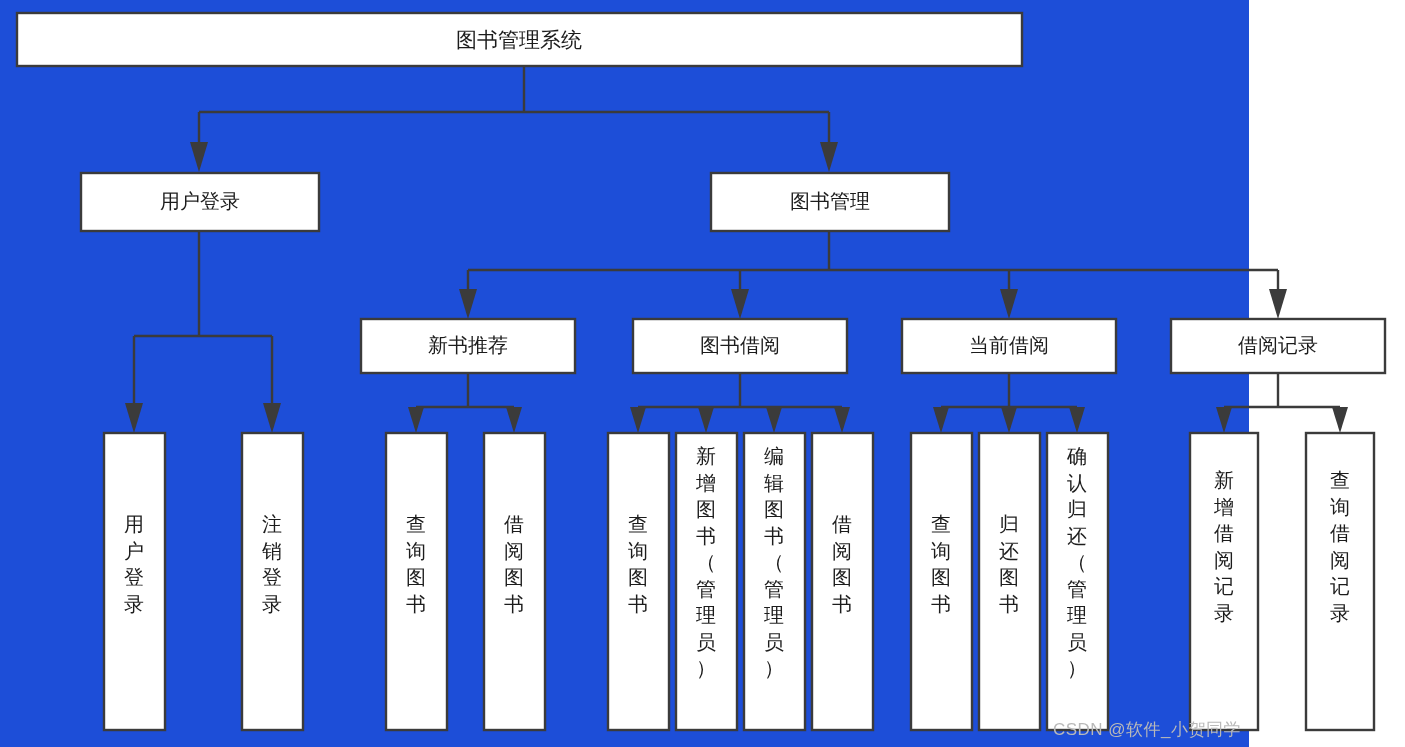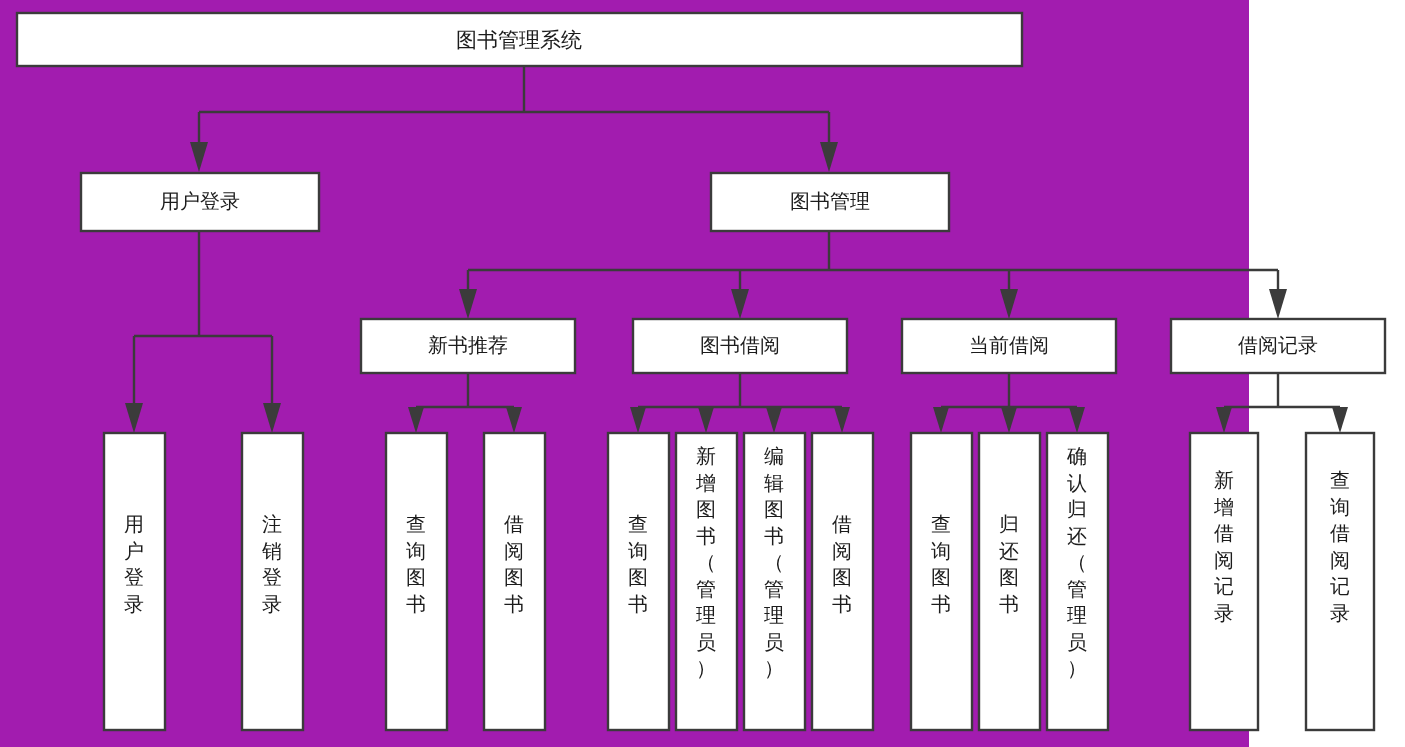--- a/index.html
+++ b/index.html
@@ -11,21 +11,21 @@
     width: 1405px;
     height: 747px;
     font-family: "Liberation Sans", "DejaVu Sans", sans-serif;
     overflow: hidden;
     position: relative;
   }
   #diagram-root {
     position: relative;
     width: 1249px;
     height: 747px;
-    background: #a21caf;
+    background: #1d4ed8;
   }
   svg.flowchart {
     display: block;
     width: 1405px;
     height: 747px;
   }
   .node-rect {
     fill: #ffffff;
     stroke: #3b3b3b;
     stroke-width: 2.4;
@@ -229,13 +229,14 @@
       <text class="vert-label" x="1224" y="487"><tspan x="1224" dy="0">新</tspan><tspan x="1224" dy="26.5">增</tspan><tspan x="1224" dy="26.5">借</tspan><tspan x="1224" dy="26.5">阅</tspan><tspan x="1224" dy="26.5">记</tspan><tspan x="1224" dy="26.5">录</tspan></text>
     </g>
 
     <g>
       <rect class="node-rect" x="1306" y="433" width="68" height="297"></rect>
       <text class="vert-label" x="1340" y="487"><tspan x="1340" dy="0">查</tspan><tspan x="1340" dy="26.5">询</tspan><tspan x="1340" dy="26.5">借</tspan><tspan x="1340" dy="26.5">阅</tspan><tspan x="1340" dy="26.5">记</tspan><tspan x="1340" dy="26.5">录</tspan></text>
     </g>
 
   </svg>
 
+  <div class="watermark-text">CSDN @软件_小贺同学</div>
 </div>
 
 </body></html>

